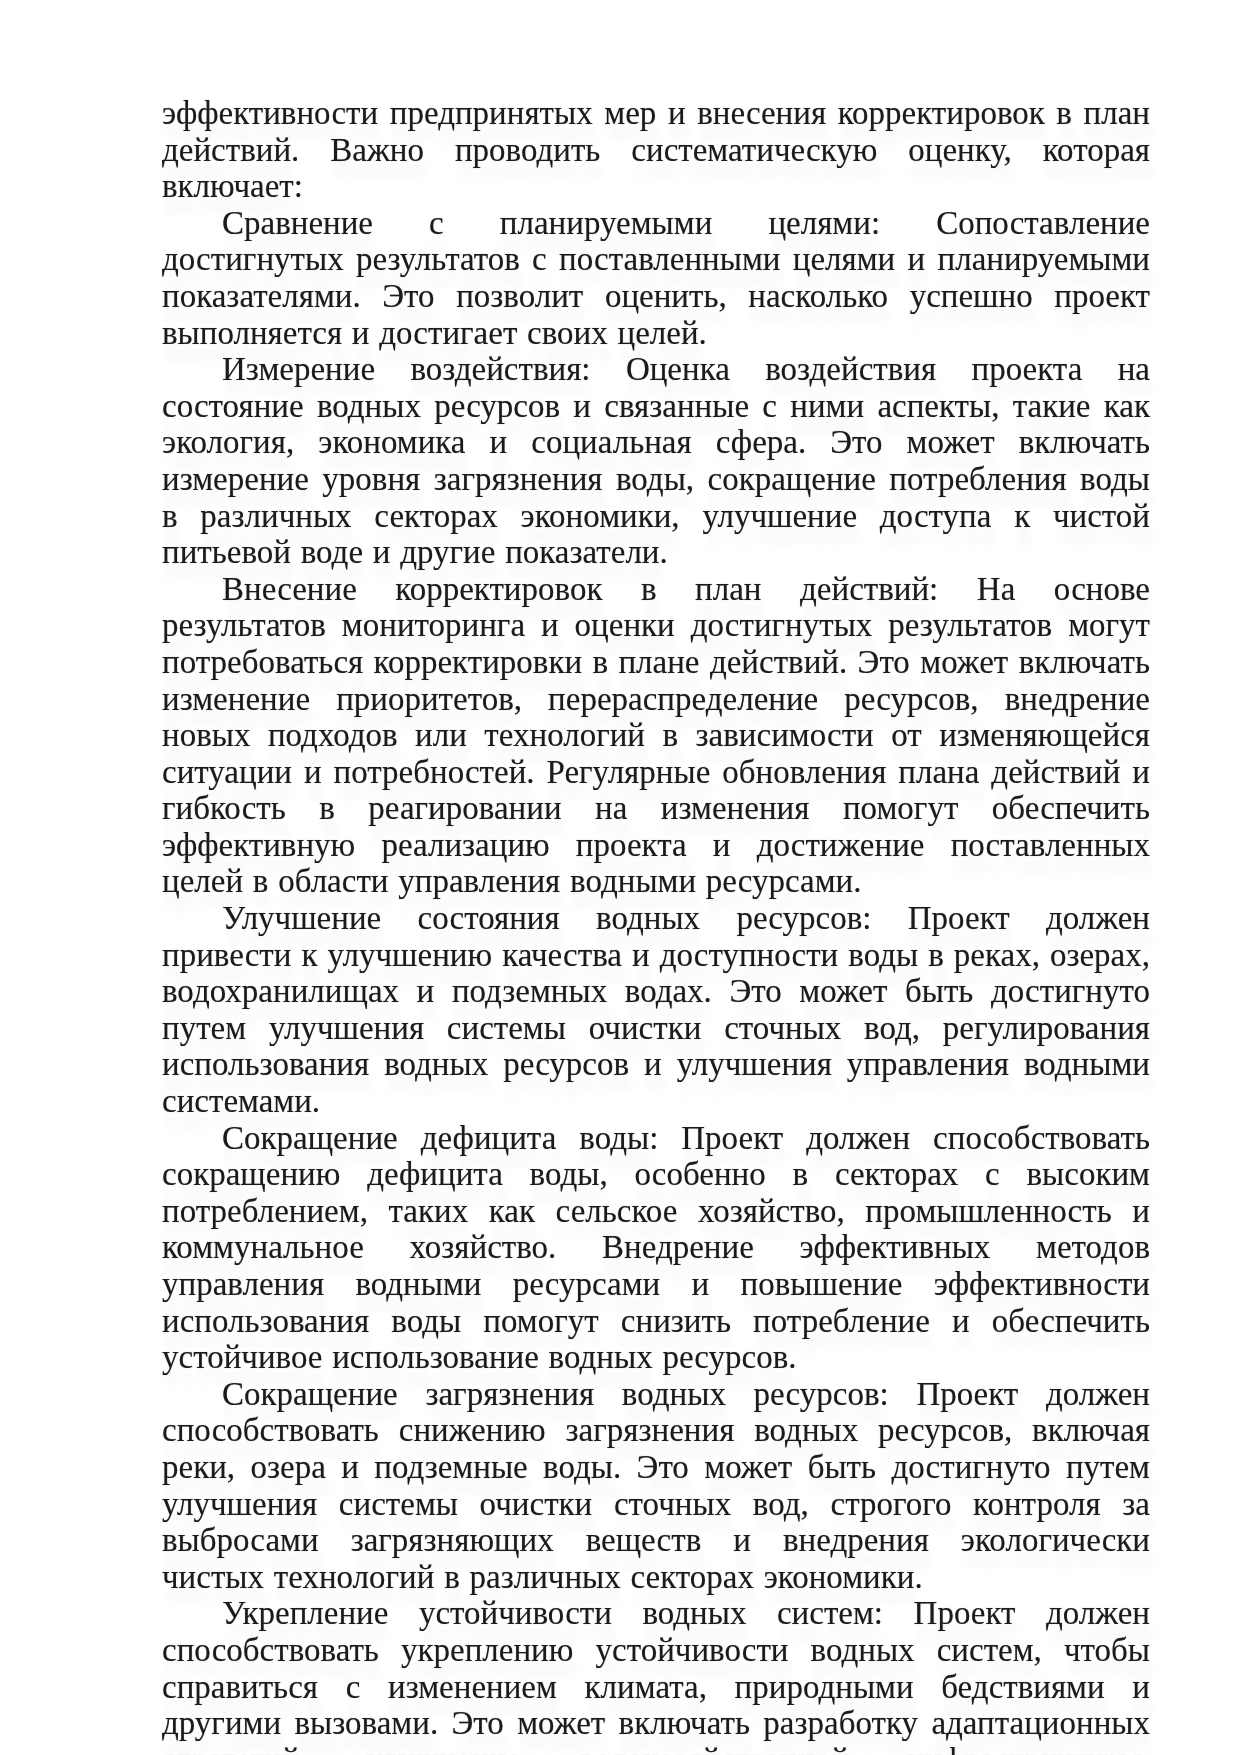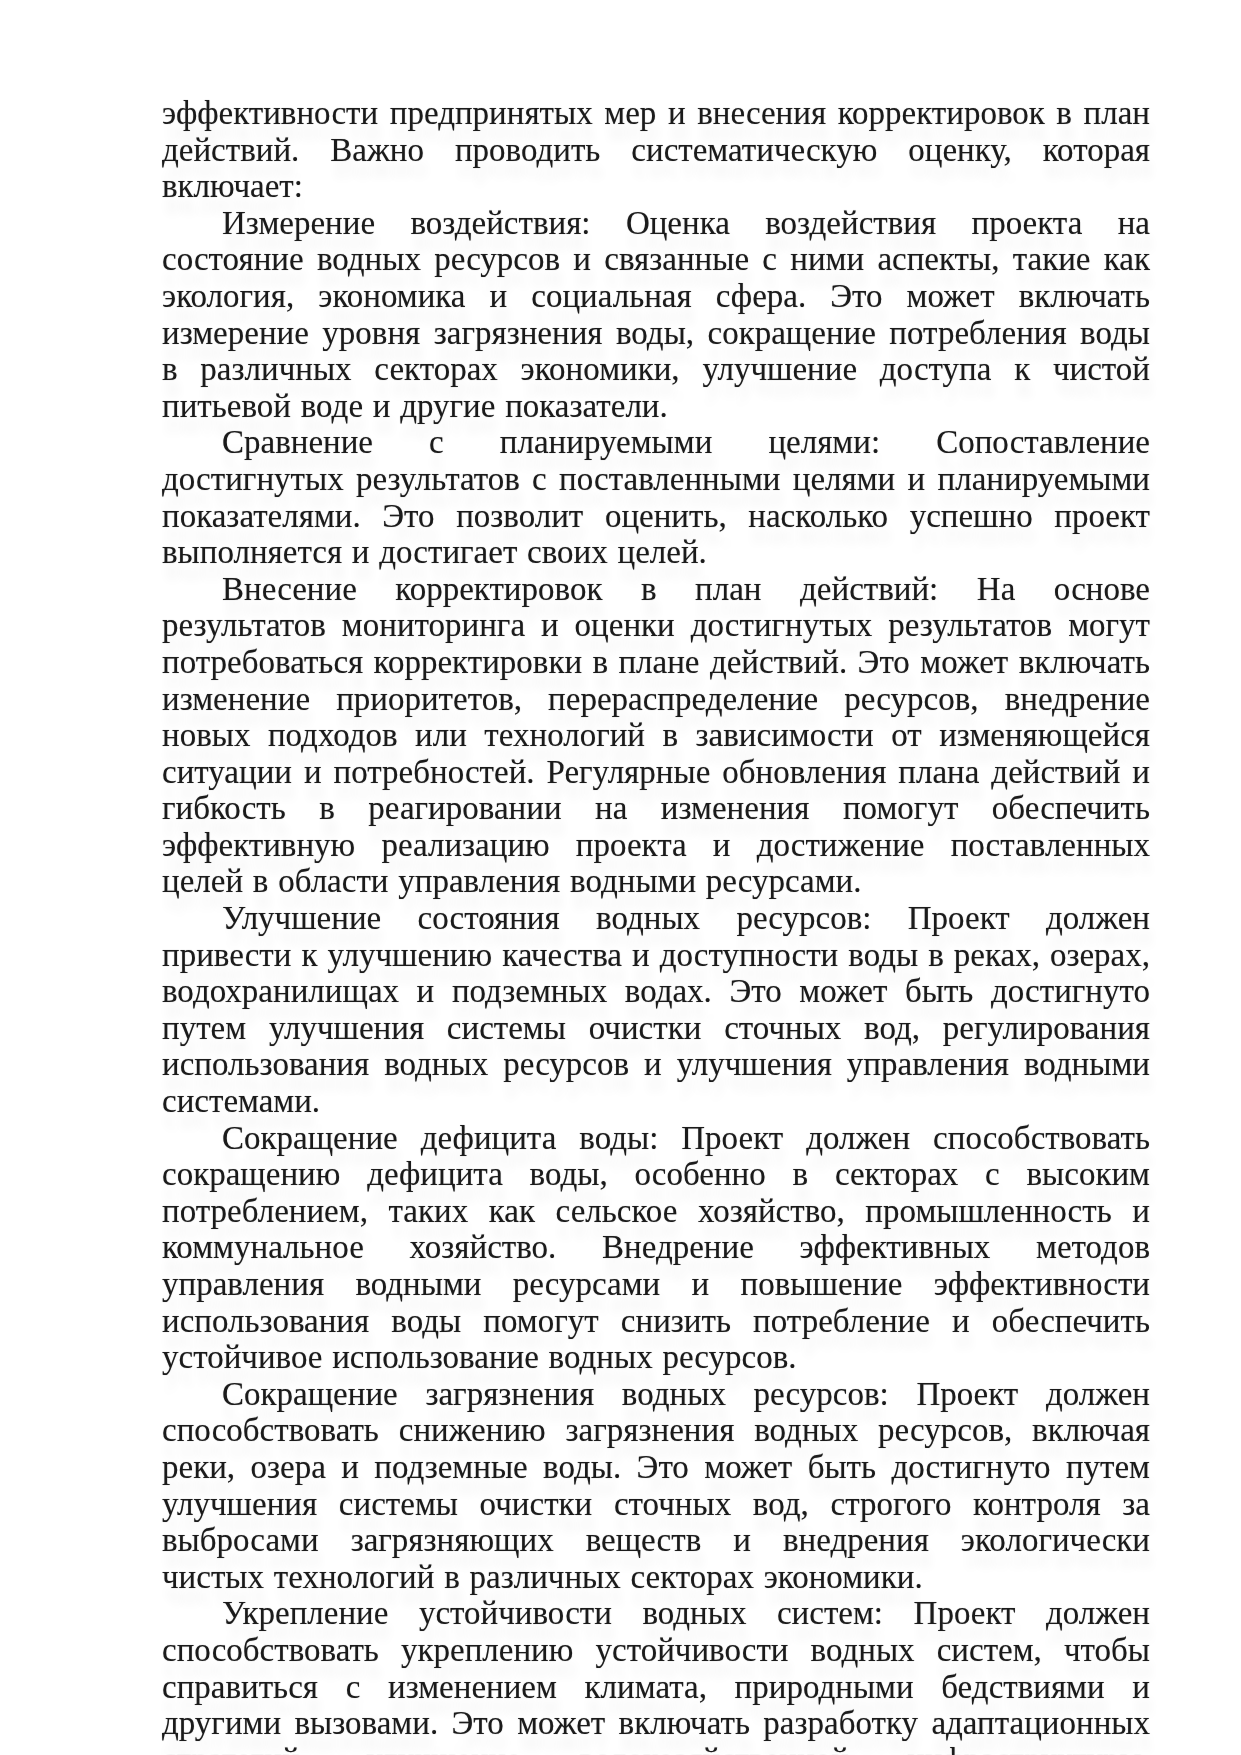--- a/index.html
+++ b/index.html
@@ -35,20 +35,20 @@
   }
   .para.first {
     text-indent: 0;
   }
 </style>
 </head>
 <body style="background: rgb(255, 255, 255);">
 
 <div class="page" style="color: rgb(27, 27, 27);">
   <p class="para first">эффективности предпринятых мер и внесения корректировок в план действий. Важно проводить систематическую оценку, которая включает:</p>
+  <p class="para">Сравнение с планируемыми целями: Сопоставление достигнутых результатов с поставленными целями и планируемыми показателями. Это позволит оценить, насколько успешно проект выполняется и достигает своих целей.</p>
   <p class="para">Измерение воздействия: Оценка воздействия проекта на состояние водных ресурсов и связанные с ними аспекты, такие как экология, экономика и социальная сфера. Это может включать измерение уровня загрязнения воды, сокращение потребления воды в различных секторах экономики, улучшение доступа к чистой питьевой воде и другие показатели.</p>
-  <p class="para">Сравнение с планируемыми целями: Сопоставление достигнутых результатов с поставленными целями и планируемыми показателями. Это позволит оценить, насколько успешно проект выполняется и достигает своих целей.</p>
   <p class="para">Внесение корректировок в план действий: На основе результатов мониторинга и оценки достигнутых результатов могут потребоваться корректировки в плане действий. Это может включать изменение приоритетов, перераспределение ресурсов, внедрение новых подходов или технологий в зависимости от изменяющейся ситуации и потребностей. Регулярные обновления плана действий и гибкость в реагировании на изменения помогут обеспечить эффективную реализацию проекта и достижение поставленных целей в области управления водными ресурсами.</p>
   <p class="para">Улучшение состояния водных ресурсов: Проект должен привести к улучшению качества и доступности воды в реках, озерах, водохранилищах и подземных водах. Это может быть достигнуто путем улучшения системы очистки сточных вод, регулирования использования водных ресурсов и улучшения управления водными системами.</p>
   <p class="para">Сокращение дефицита воды: Проект должен способствовать сокращению дефицита воды, особенно в секторах с высоким потреблением, таких как сельское хозяйство, промышленность и коммунальное хозяйство. Внедрение эффективных методов управления водными ресурсами и повышение эффективности использования воды помогут снизить потребление и обеспечить устойчивое использование водных ресурсов.</p>
   <p class="para">Сокращение загрязнения водных ресурсов: Проект должен способствовать снижению загрязнения водных ресурсов, включая реки, озера и подземные воды. Это может быть достигнуто путем улучшения системы очистки сточных вод, строгого контроля за выбросами загрязняющих веществ и внедрения экологически чистых технологий в различных секторах экономики.</p>
   <p class="para">Укрепление устойчивости водных систем: Проект должен способствовать укреплению устойчивости водных систем, чтобы справиться с изменением климата, природными бедствиями и другими вызовами. Это может включать разработку адаптационных стратегий, улучшение водохозяйственной инфраструктуры, расширение системы предупреждения о наводнениях и обеспечение устойчивого водопользования.</p>
 </div>
 
 </body></html>

